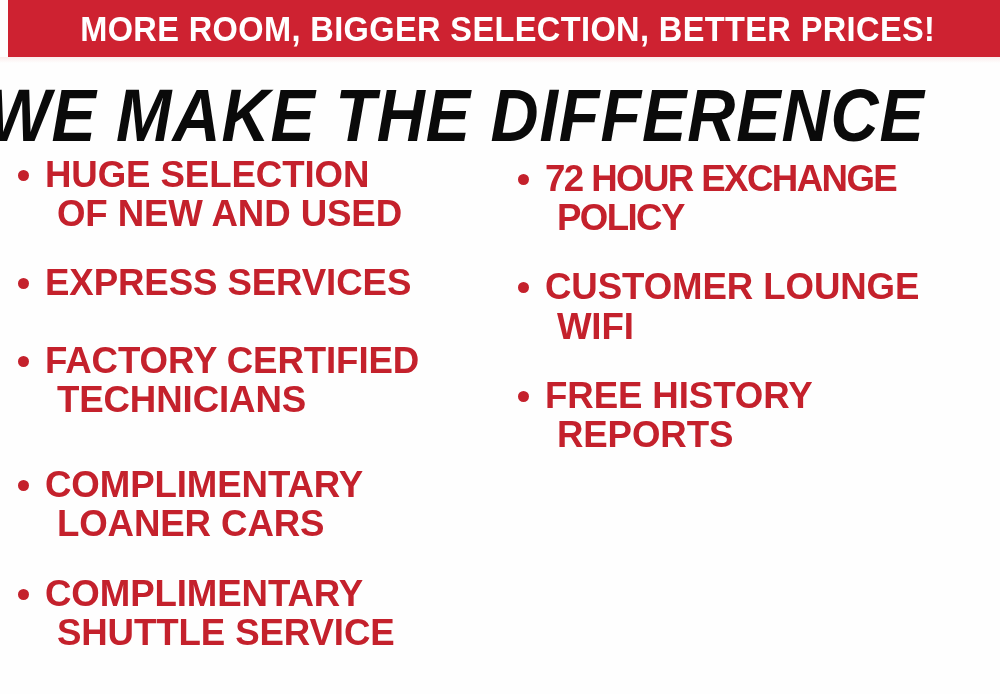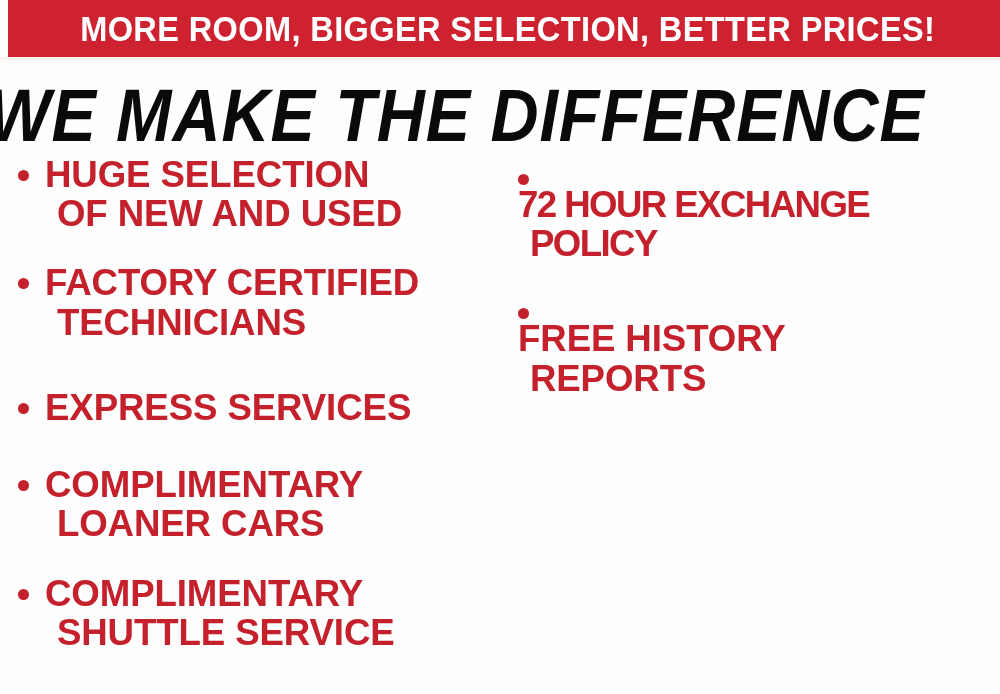--- a/index.html
+++ b/index.html
@@ -86,21 +86,21 @@
     top: 0;
   }
   .col-left  { left: 18px;  width: 482px; }
   .col-right { left: 518px; width: 482px; }
 
   .bullet-item {
     display: flex;
     align-items: flex-start;
     margin-bottom: 22px;
   }
-  .col-right .bullet-item { margin-bottom: 20px; flex-direction: column; }
+  .col-right .bullet-item { margin-bottom: 20px; }
 
   .dot {
     flex: 0 0 auto;
     width: 11px;
     height: 11px;
     border-radius: 50%;
     background: #c4212c;
     margin-top: 15px;
     margin-right: 16px;
   }
@@ -143,32 +143,32 @@
   <div class="col col-left">
 
     <div class="bullet-item gap-md">
       <span class="dot"></span>
       <span class="bullet-text">
         <span>HUGE SELECTION</span>
         <span class="l2">OF NEW AND USED</span>
       </span>
     </div>
 
+    <div class="bullet-item gap-lg">
+      <span class="dot"></span>
+      <span class="bullet-text">
+        <span>EXPRESS SERVICES</span>
+      </span>
+    </div>
+
     <div class="bullet-item gap-xl">
       <span class="dot"></span>
       <span class="bullet-text">
         <span>FACTORY CERTIFIED</span>
         <span class="l2">TECHNICIANS</span>
-      </span>
-    </div>
-
-    <div class="bullet-item gap-lg">
-      <span class="dot"></span>
-      <span class="bullet-text">
-        <span>EXPRESS SERVICES</span>
       </span>
     </div>
 
     <div class="bullet-item gap-md">
       <span class="dot"></span>
       <span class="bullet-text">
         <span>COMPLIMENTARY</span>
         <span class="l2">LOANER CARS</span>
       </span>
     </div>
@@ -187,20 +187,27 @@
 
     <div class="bullet-item gap-md">
       <span class="dot"></span>
       <span class="bullet-text tight">
         <span>72 HOUR EXCHANGE</span>
         <span class="l2">POLICY</span>
       </span>
     </div>
 
 
+    <div class="bullet-item gap-md">
+      <span class="dot"></span>
+      <span class="bullet-text">
+        <span>CUSTOMER LOUNGE</span>
+        <span class="l2">WIFI</span>
+      </span>
+    </div>
 
 
 
     <div class="bullet-item">
       <span class="dot"></span>
       <span class="bullet-text">
         <span>FREE HISTORY</span>
         <span class="l2">REPORTS</span>
       </span>
     </div>

